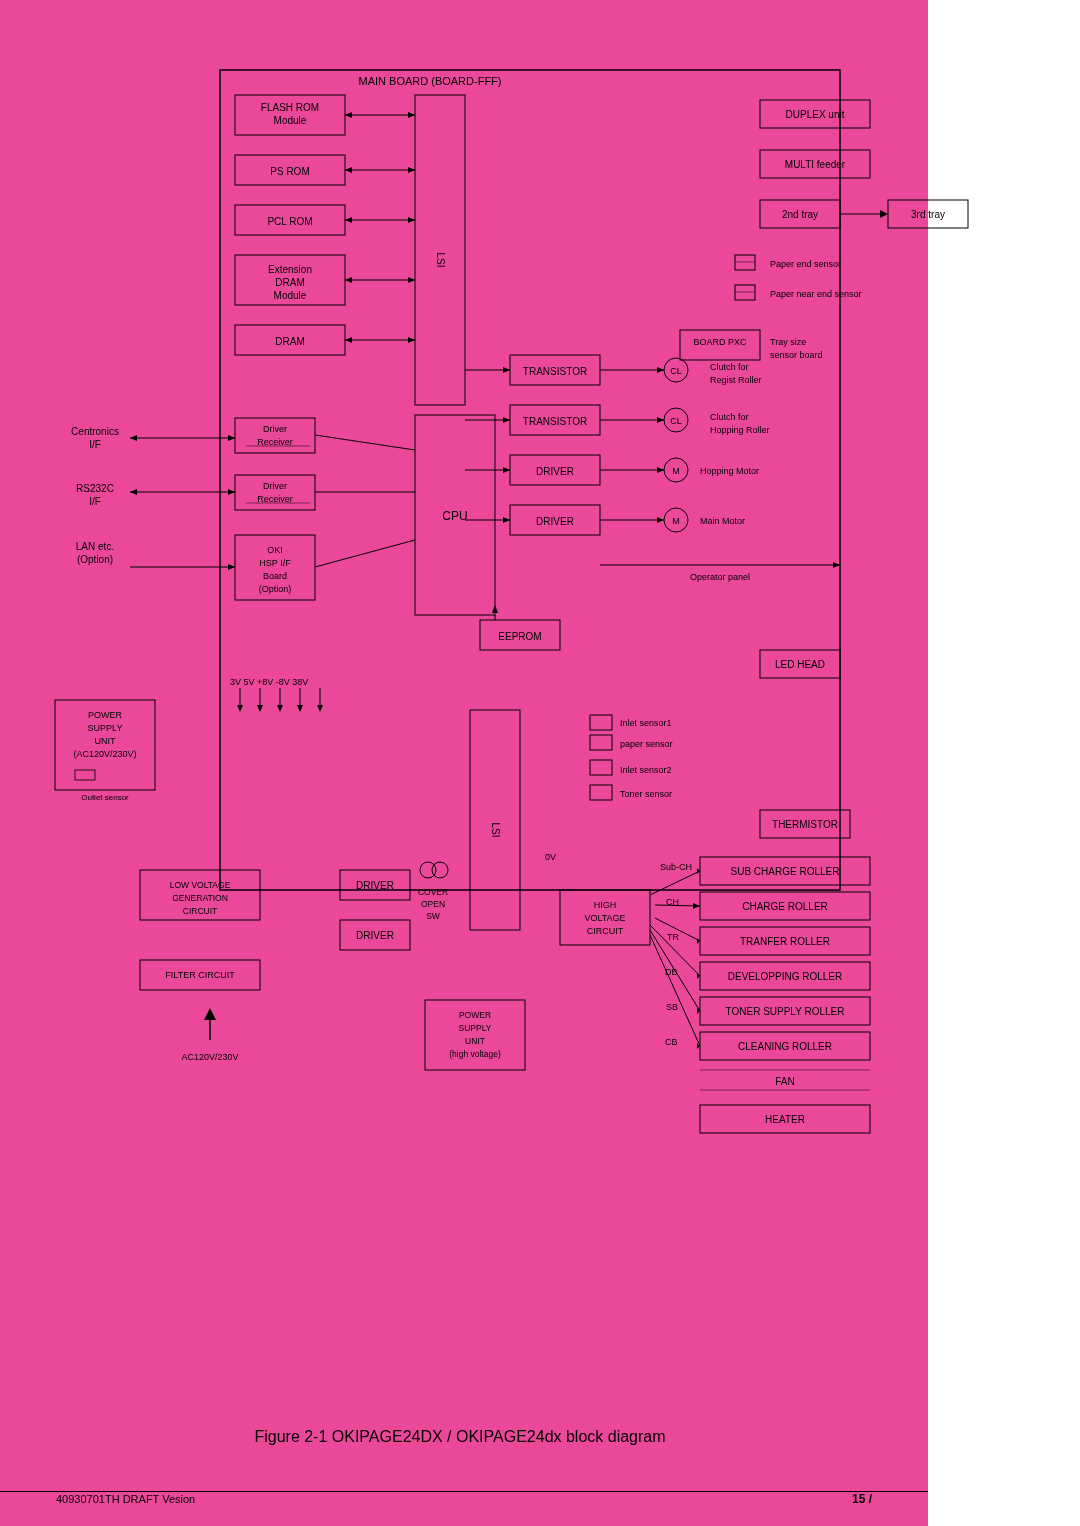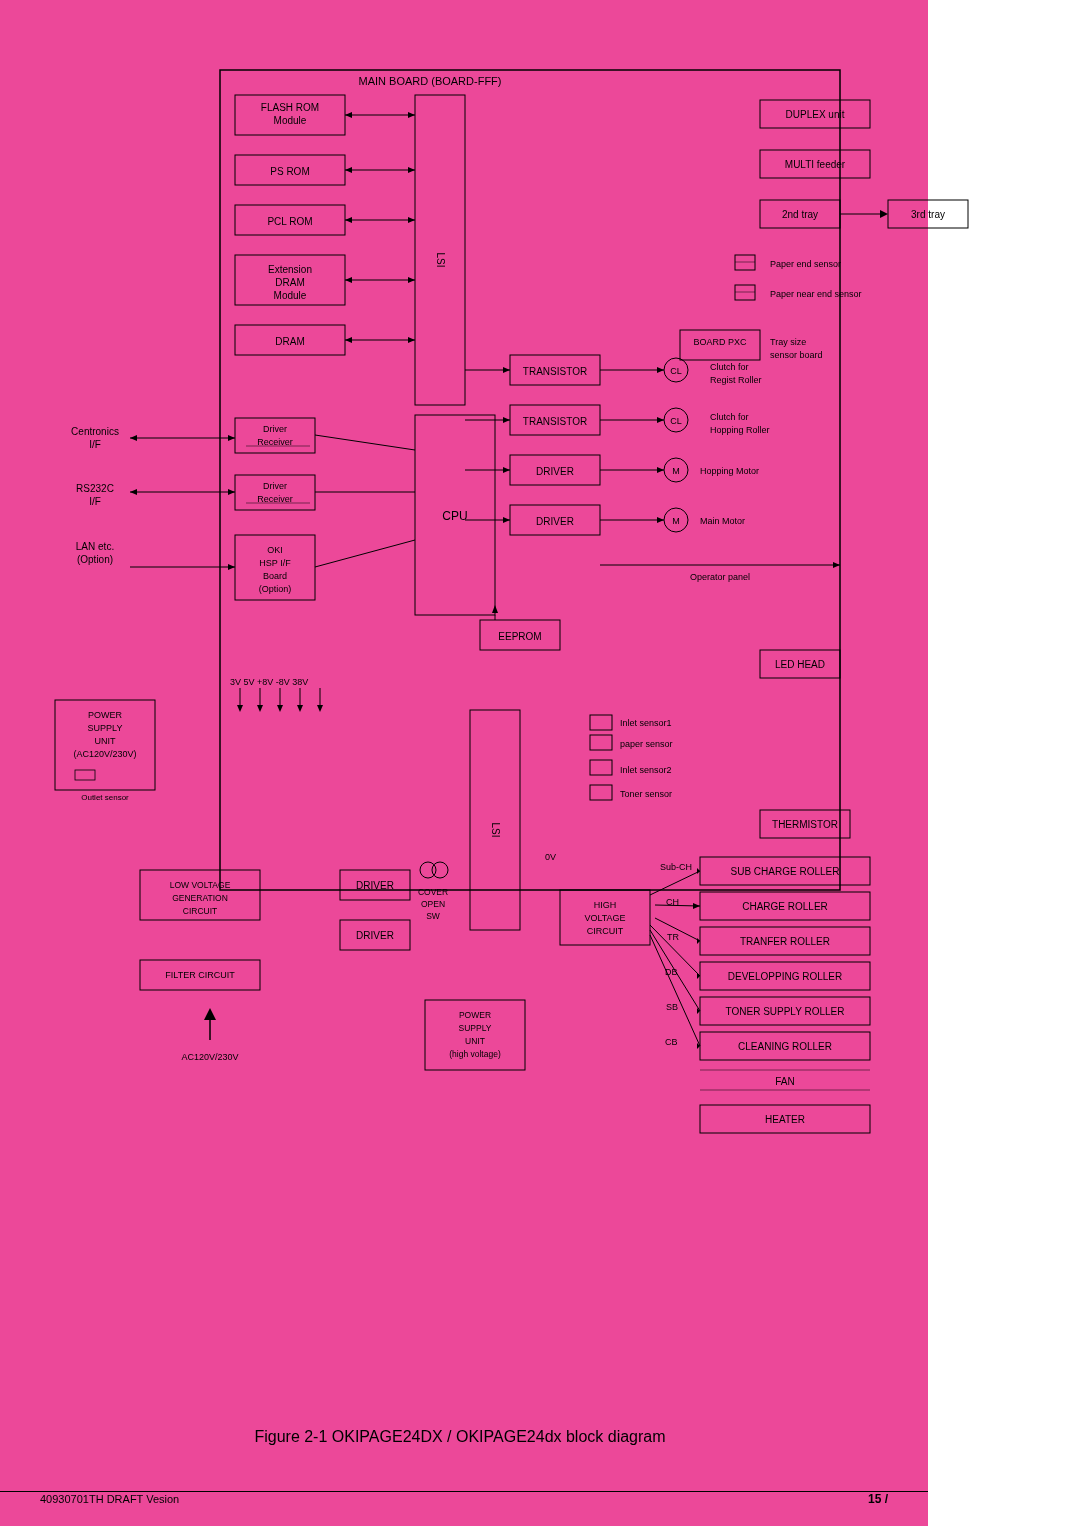--- a/index.html
+++ b/index.html
@@ -30,21 +30,21 @@
       height: 100%;
     }
     .footer {
       position: absolute;
       bottom: 20px;
       left: 0;
       right: 0;
       display: flex;
       justify-content: space-between;
       align-items: center;
-      padding: 0 40px;
+      padding: 0 56px;
       border-top: 1px solid #000;
     }
     .caption {
       position: absolute;
       bottom: 80px;
       left: 0;
       right: 8px;
       text-align: center;
       font-size: 16px;
       margin-top: 12px;

